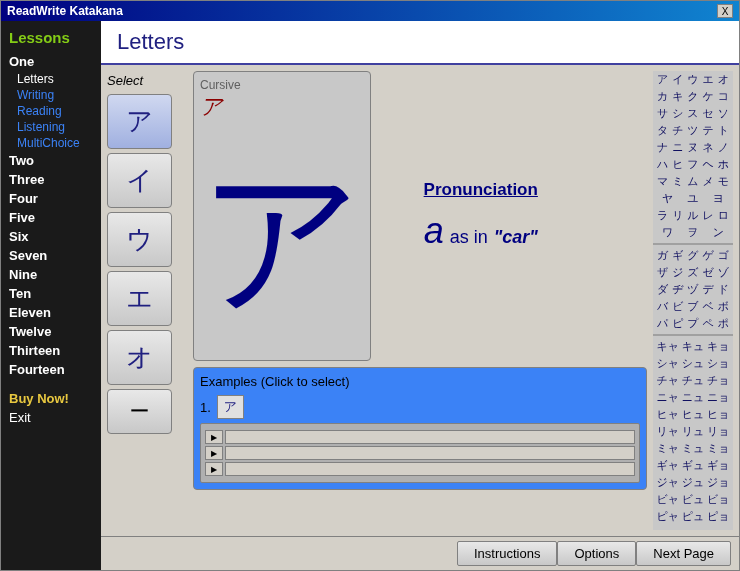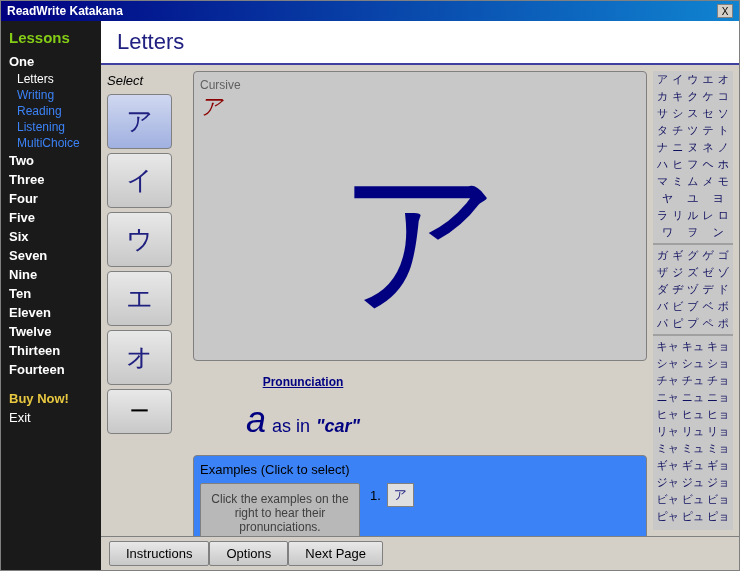--- a/index.html
+++ b/index.html
@@ -44,21 +44,21 @@
 
     
     .char-box { background: #c8c8c8; border: 1px solid #808080; border-radius: 4px; padding: 6px; display: flex; flex-direction: column; height: 290px; position: relative; }
     .char-box-cursive-label { font-size: 12px; color: #606060; }
     .char-box-cursive { color: darkred; font-size: 22px; font-style: italic; margin-bottom: 4px; }
     .char-box-main { flex: 1; display: flex; align-items: center; justify-content: center; }
     .char-main { font-size: 160px; color: #000080; line-height: 1; }
 
     
     .pronunciation-box { padding: 8px; display: flex; flex-direction: column; align-items: center; justify-content: center; width: 220px; flex-shrink: 0; }
-    .pronunciation-title { font-size: 12px; font-weight: bold; color: #000080; text-decoration: underline; margin-bottom: 10px; }
+    .pronunciation-title { font-size: 17px; font-weight: bold; color: #000080; text-decoration: underline; margin-bottom: 10px; }
     .pronunciation-phoneme { font-size: 36px; color: #000080; font-style: italic; }
     .pronunciation-asIn { font-size: 18px; color: #000080; }
     .pronunciation-word { font-size: 18px; color: #000080; font-style: italic; font-weight: bold; }
 
     
     .examples-box { background: #3b82f6; border: 1px solid #808080; border-radius: 4px; padding: 6px; }
     .examples-title { font-size: 13px; margin-bottom: 6px; }
     .examples-inner { display: flex; gap: 10px; }
     .examples-text { background: #b8b8b8; border: 1px solid #808080; padding: 6px; width: 160px; font-size: 12px; color: #404040; border-radius: 2px; min-height: 60px; display: flex; align-items: center; justify-content: center; text-align: center; }
     .examples-list { display: flex; flex-direction: column; gap: 4px; }
@@ -71,23 +71,23 @@
     .media-btn { background: #d4d0c8; border: 1px solid #808080; width: 18px; height: 14px; display: flex; align-items: center; justify-content: center; font-size: 8px; cursor: pointer; flex-shrink: 0; }
     .media-bar { flex: 1; height: 14px; background: #d4d0c8; border: 1px solid #808080; }
 
     
     .katakana-panel { width: 80px; background: #c8c8c8; overflow-y: auto; flex-shrink: 0; display: flex; flex-direction: column; }
     .katakana-row { display: flex; justify-content: space-around; padding: 1px 2px; }
     .katakana-char { font-size: 11px; color: #101060; cursor: pointer; padding: 0 1px; }
     .katakana-section-divider { height: 2px; background: #a0a0a0; margin: 2px 0; }
 
     
-    .footer { display: flex; justify-content: flex-start; padding: 4px 8px; background: #d4d0c8; border-top: 1px solid #808080; }
+    .footer { display: flex; justify-content: flex-end; padding: 4px 8px; background: #d4d0c8; border-top: 1px solid #808080; }
     .footer-btn { background: linear-gradient(to bottom, #e8e8e8, #c8c8c8); border: 1px solid #808080; padding: 4px 16px; cursor: pointer; font-size: 13px; border-radius: 2px; }
-    .char-and-pronunciation { display: flex; flex-direction: column; gap: 6px; }
+    .char-and-pronunciation { display: flex; flex-direction: row; }
   </style>
 </head>
 <body>
 
 <div class="window">
 
   <div class="title-bar">
     <span>ReadWrite Katakana</span>
     <button class="title-bar-close">X</button>
   </div>
@@ -154,21 +154,20 @@
                 <span class="pronunciation-phoneme">a</span>
                 <span class="pronunciation-asIn">as in</span>
                 <span class="pronunciation-word">"car"</span>
               </div>
             </div>
           </div>
 
           <div class="examples-box">
             <div class="examples-title">Examples (Click to select)</div>
             <div class="examples-inner">
-              <div class="examples-text">Click the examples on the right to hear their pronunciations.</div>
               <div class="examples-list">
                 <div class="example-item">
                   <span>1.</span>
                   <span class="example-kana">ア</span>
                 </div>
               </div>
             </div>
 
             <div class="media-controls">
               <div class="media-row">

